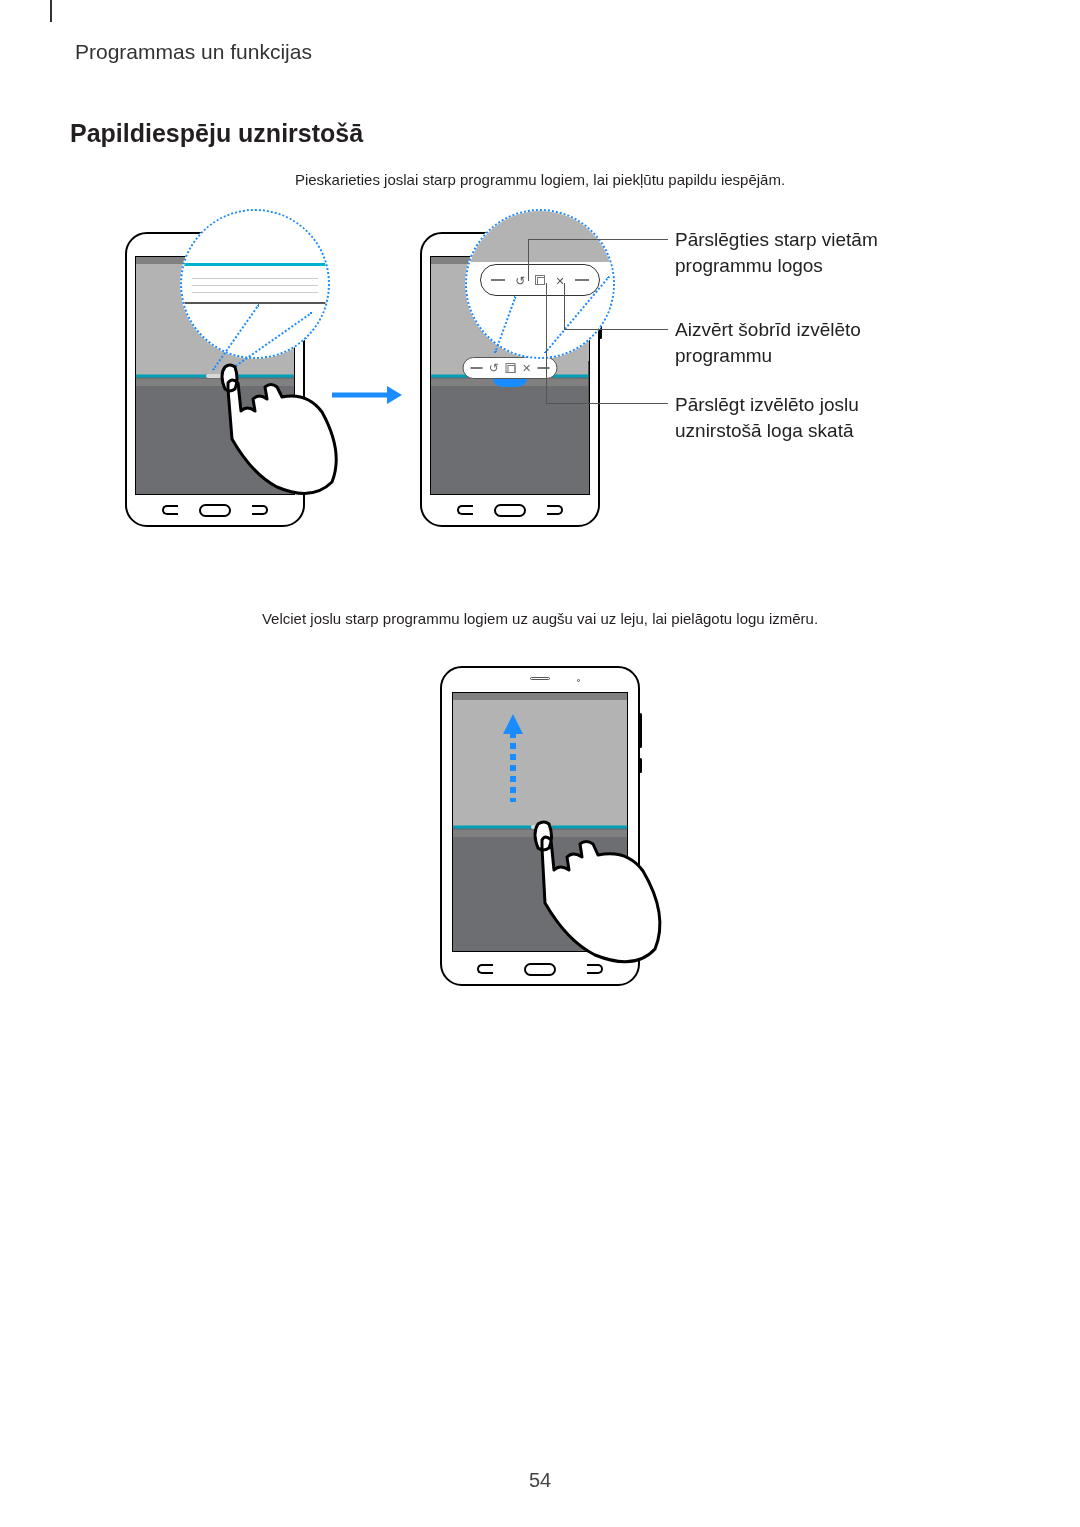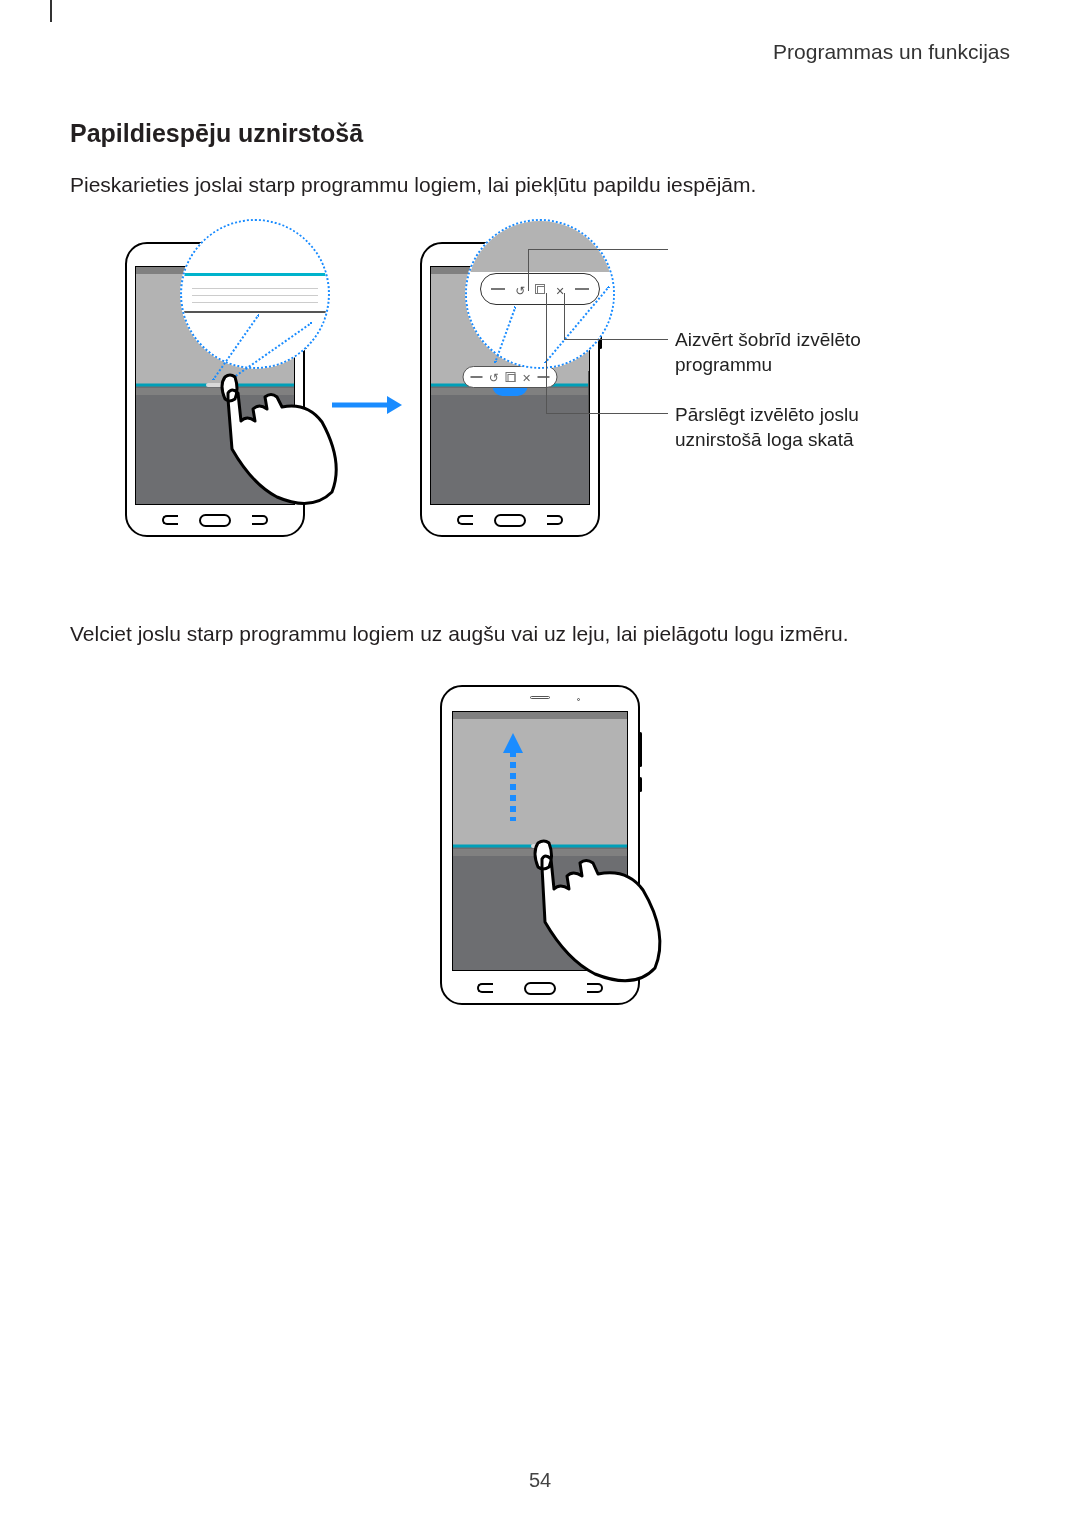--- a/index.html
+++ b/index.html
@@ -20,31 +20,31 @@
     left: 50px;
     width: 0;
     height: 22px;
     border-left: 2px solid #333;
   }
   .header {
     font-size: 21px;
     color: #333;
     margin-bottom: 55px;
     padding-left: 5px;
-    text-align: right;
   }
   h3 {
     font-size: 25px;
     font-weight: bold;
     margin-bottom: 20px;
   }
   p {
-    font-size: 21px;
+    font-size: 15px;
     line-height: 1.6;
     margin-bottom: 10px;
+    text-align: center;
   }
   .figure1 {
     position: relative;
     margin: 25px 0 70px 30px;
     height: 320px;
   }
   .figure2 {
     position: relative;
     margin: 25px auto 0 auto;
     width: 240px;
@@ -304,20 +304,21 @@
     <div class="leader-short" style="left:428px; top:22px; height:42px;"></div>
 
     <div class="leader" style="left:464px; top:112px; width:104px;"></div>
     <div class="leader-short" style="left:464px; top:66px; height:46px;"></div>
 
     <div class="leader" style="left:488px; top:186px; width:80px;"></div>
     <div class="leader" style="left:446px; top:186px; width:42px;"></div>
     <div class="leader-short" style="left:446px; top:66px; height:120px;"></div>
     <div class="leader-short" style="left:488px; top:144px; height:42px;"></div>
 
+    <div class="callout" style="left:575px; top:10px;">Pārslēgties starp vietām programmu logos</div>
     <div class="callout" style="left:575px; top:100px;">Aizvērt šobrīd izvēlēto programmu</div>
     <div class="callout" style="left:575px; top:175px;">Pārslēgt izvēlēto joslu uznirstošā loga skatā</div>
   </div>
 
   <p>Velciet joslu starp programmu logiem uz augšu vai uz leju, lai pielāgotu logu izmēru.</p>
 
   <div class="figure2">
     <div class="phone">
       <div class="speaker"></div>
         <div class="cam"></div>

